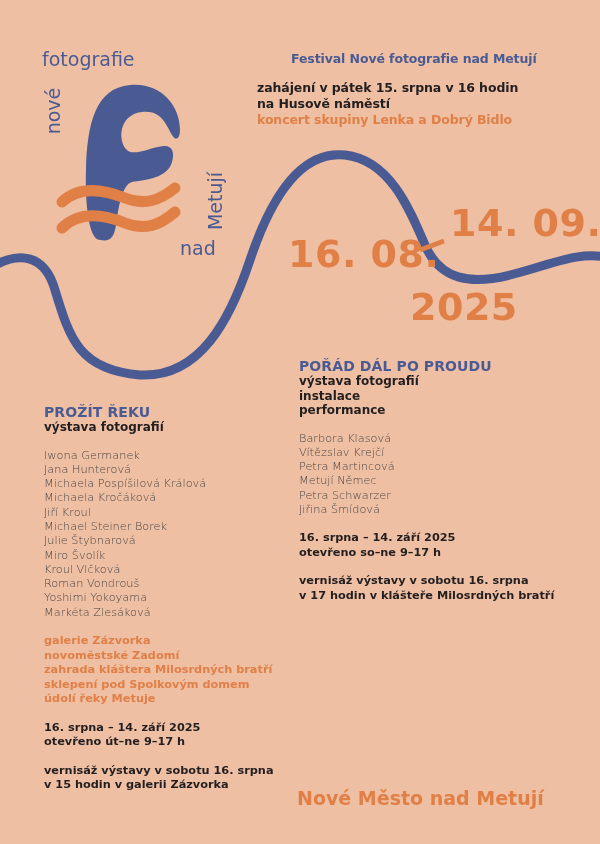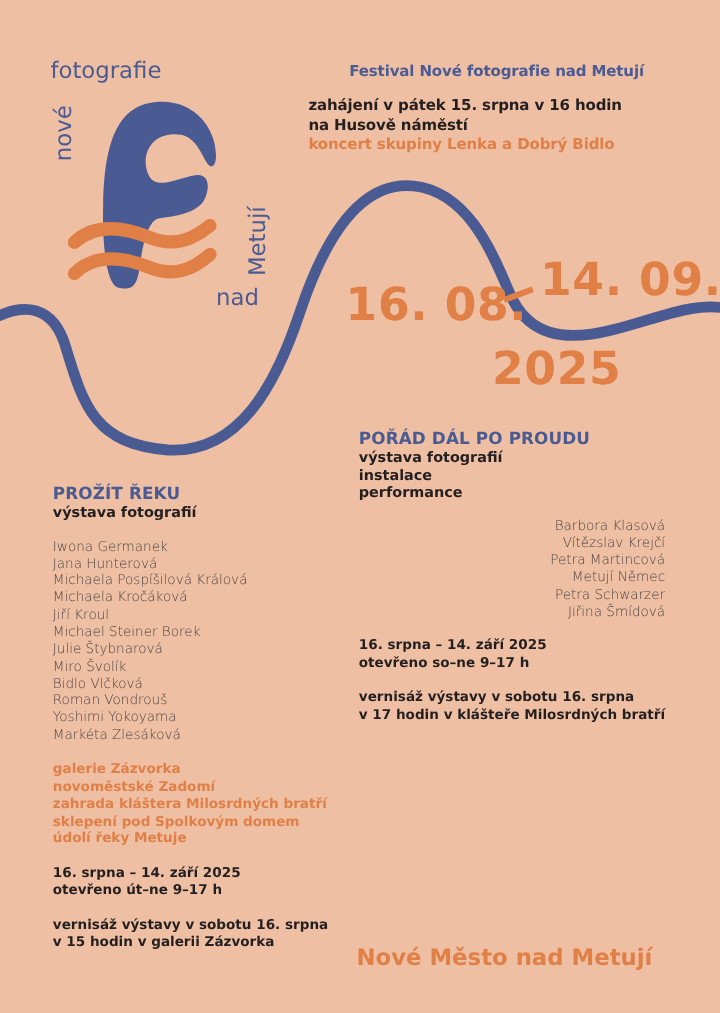--- a/index.html
+++ b/index.html
@@ -47,31 +47,31 @@
 </div>
 
 <div class="abs fest-title">Festival Nové fotografie nad Metují</div>
 <div class="abs opening">
   <span class="list-item dark">zahájení v pátek 15. srpna v 16 hodin</span>
   <span class="list-item dark">na Husově náměstí</span>
   <span class="list-item orange">koncert skupiny Lenka a Dobrý Bidlo</span>
 </div>
 
 <div class="abs date-big" style="left:288px; top:232px;">16. 08.</div>
-<div class="abs date-big" style="left:450px; top:211px;">14. 09.</div>
+<div class="abs date-big" style="left:450px; top:201px;">14. 09.</div>
 <div class="abs date-big" style="left:410px; top:285px;">2025</div>
 
 <div class="abs" style="left:299px; top:358px;">
   <div class="sec-title">POŘÁD DÁL PO PROUDU</div>
   <div class="sub">
     <span class="list-item">výstava fotografií</span>
     <span class="list-item">instalace</span>
     <span class="list-item">performance</span>
   </div>
-  <div class="names" style="margin-top:14px;text-align:right;">
+  <div class="names" style="margin-top:14px;">
     <span class="list-item">Barbora Klasová</span>
     <span class="list-item">Vítězslav Krejčí</span>
     <span class="list-item">Petra Martincová</span>
     <span class="list-item">Metují Němec</span>
     <span class="list-item">Petra Schwarzer</span>
     <span class="list-item">Jiřina Šmídová</span>
   </div>
   <div class="info" style="margin-top:14px;">
     <span class="list-item">16. srpna – 14. září 2025</span>
     <span class="list-item">otevřeno so–ne 9–17 h</span>
@@ -87,21 +87,21 @@
   <div class="sub">výstava fotografií</div>
   <div class="names" style="margin-top:14px;">
     <span class="list-item">Iwona Germanek</span>
     <span class="list-item">Jana Hunterová</span>
     <span class="list-item">Michaela Pospíšilová Králová</span>
     <span class="list-item">Michaela Kročáková</span>
     <span class="list-item">Jiří Kroul</span>
     <span class="list-item">Michael Steiner Borek</span>
     <span class="list-item">Julie Štybnarová</span>
     <span class="list-item">Miro Švolík</span>
-    <span class="list-item">Bidlo Vlčková</span>
+    <span class="list-item">Kroul Vlčková</span>
     <span class="list-item">Roman Vondrouš</span>
     <span class="list-item">Yoshimi Yokoyama</span>
     <span class="list-item">Markéta Zlesáková</span>
   </div>
   <div class="venues" style="margin-top:14px;">
     <span class="list-item">galerie Zázvorka</span>
     <span class="list-item">novoměstské Zadomí</span>
     <span class="list-item">zahrada kláštera Milosrdných bratří</span>
     <span class="list-item">sklepení pod Spolkovým domem</span>
     <span class="list-item">údolí řeky Metuje</span>

